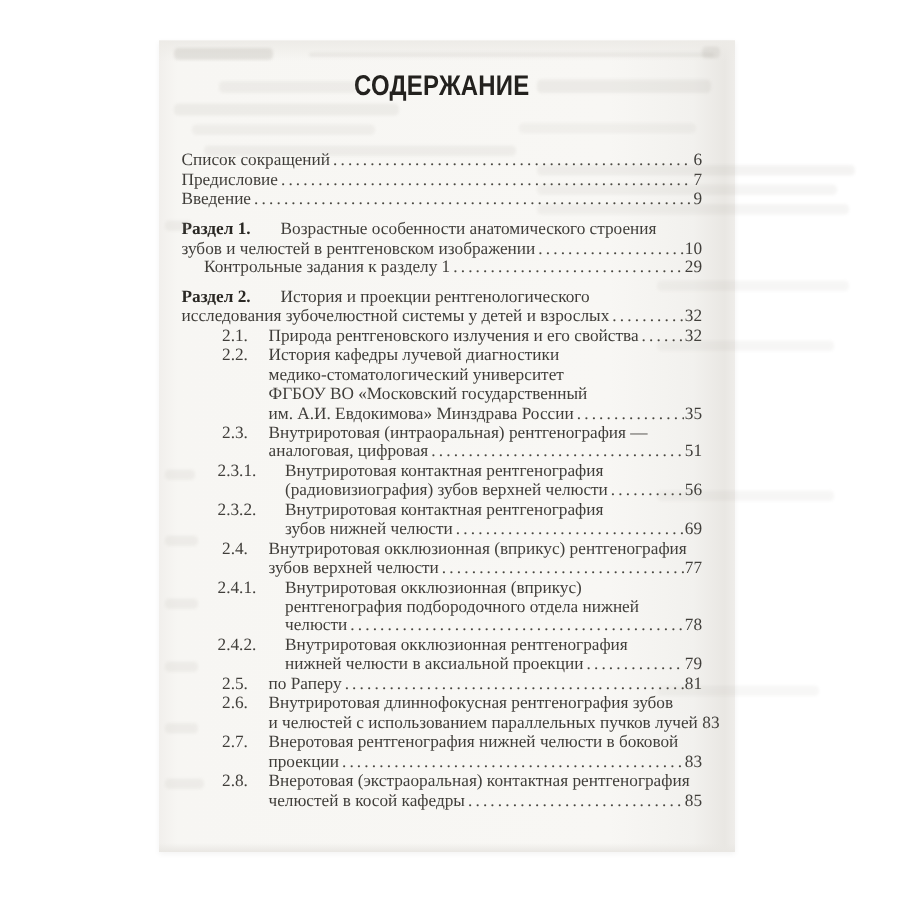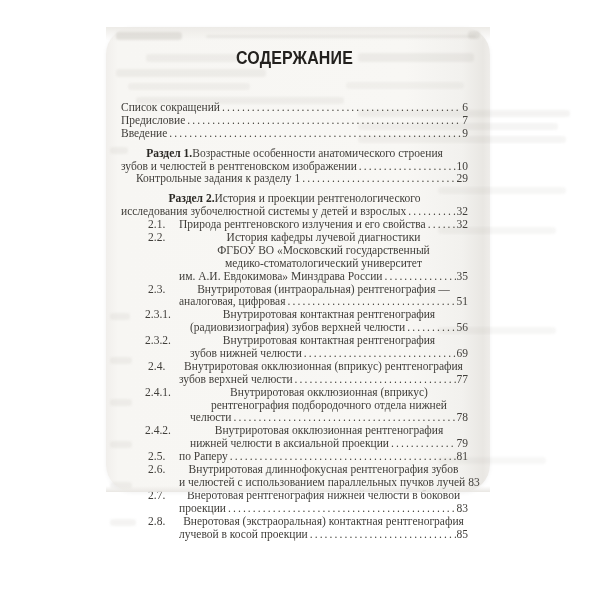--- a/index.html
+++ b/index.html
@@ -3,25 +3,24 @@
 <meta charset="utf-8">
 <style>
   html,body{margin:0;padding:0;}
   body{
     width:600px;height:600px;position:relative;overflow:hidden;
     background:#ffffff;
     font-family:"Liberation Serif", serif;
   }
   
   .book-page{
-    position:absolute;left:106px;top:27px;width:384px;height:465px;
+    position:absolute;left:106px;top:27px;width:384px;height:541px;
     background:
       linear-gradient(90deg,#f1efec 0px,#f7f6f3 12px,#f8f7f4 300px,#f2f1ee 356px,#e9e7e3 377px,#efedea 384px);
     box-shadow:0 1px 4px rgba(0,0,0,0.05);
-    border-radius:27px;
   }
   .book-page::before{
     content:"";position:absolute;left:0;top:0;right:0;height:14px;
     background:linear-gradient(180deg,#edebe7,rgba(237,235,231,0));
     pointer-events:none;
   }
   .book-page::after{
     content:"";position:absolute;left:0;bottom:0;right:0;height:6px;
     background:linear-gradient(0deg,#e9e7e3,rgba(233,231,227,0));
     pointer-events:none;
@@ -35,26 +34,26 @@
   .content{position:absolute;left:15px;right:22px;top:0;}
   .toc-header{
     margin-top:20px;text-align:center;
     font-family:"Liberation Sans", sans-serif;font-weight:bold;
     font-size:19px;color:#23211e;transform:scaleX(0.84);
     letter-spacing:0.2px;white-space:nowrap;
   }
   .toc{margin-top:32px;color:#403e3a;font-size:11.5px;}
   .entry{display:flex;align-items:flex-start;}
   .entry.gap{margin-top:7px;}
-  .entry .body{flex:1 1 auto;min-width:0;text-align:center;}
+  .entry .body{flex:1 1 auto;min-width:0;}
   .entry.ctrl .body{padding-left:15px;}
   .num{flex:none;line-height:12.9px;height:12.9px;}
   .num.n1{margin-left:27px;width:31px;}
   .num.n2{margin-left:24px;width:45px;}
-  .secnum{font-weight:bold;color:#2a2824;padding-right:0;}
+  .secnum{font-weight:bold;color:#2a2824;padding-right:20px;}
   .line{height:12.9px;line-height:12.9px;white-space:nowrap;}
   .line.leader{display:flex;align-items:baseline;}
   .line .t{flex:0 1 auto;white-space:nowrap;}
   .dots{
     flex:1 1 0;min-width:0;overflow:hidden;white-space:nowrap;
     letter-spacing:2.1px;color:#48463f;margin:0 1px 0 2px;
   }
   .pg{flex:none;}
 </style>
 </head>
@@ -127,22 +126,22 @@
               <span class="t">Природа рентгеновского излучения и его свойства</span>
               <span class="dots">................................................................................................................................................................</span>
               <span class="pg">32</span>
             </div>
           </div>
         </div>
         <div class="entry l1">
           <span class="num n1">2.2.</span>
           <div class="body">
             <div class="line"><span class="t">История кафедры лучевой диагностики</span></div>
+            <div class="line"><span class="t">медико-стоматологический университет</span></div>
             <div class="line"><span class="t">ФГБОУ ВО «Московский государственный</span></div>
-            <div class="line"><span class="t">медико-стоматологический университет</span></div>
             <div class="line leader">
               <span class="t">им. А.И. Евдокимова» Минздрава России</span>
               <span class="dots">................................................................................................................................................................</span>
               <span class="pg">35</span>
             </div>
           </div>
         </div>
         <div class="entry l1">
           <span class="num n1">2.3.</span>
           <div class="body">
@@ -240,21 +239,21 @@
               <span class="dots">................................................................................................................................................................</span>
               <span class="pg">83</span>
             </div>
           </div>
         </div>
         <div class="entry l1">
           <span class="num n1">2.8.</span>
           <div class="body">
             <div class="line"><span class="t">Внеротовая (экстраоральная) контактная рентгенография</span></div>
             <div class="line leader">
-              <span class="t">лучевой в косой проекции</span>
+              <span class="t">челюстей в косой кафедры</span>
               <span class="dots">................................................................................................................................................................</span>
               <span class="pg">85</span>
             </div>
           </div>
         </div>
       </div>
   </div>
 <div class="ghost" style="left: 10px; top: 5px; width: 66px; height: 8px; opacity: 0.2;"></div>
     <div class="ghost" style="left: 100px; top: 8px; width: 270px; height: 3px; opacity: 0.12;"></div>
     <div class="ghost" style="left: 362px; top: 4px; width: 12px; height: 8px; opacity: 0.16;"></div>

